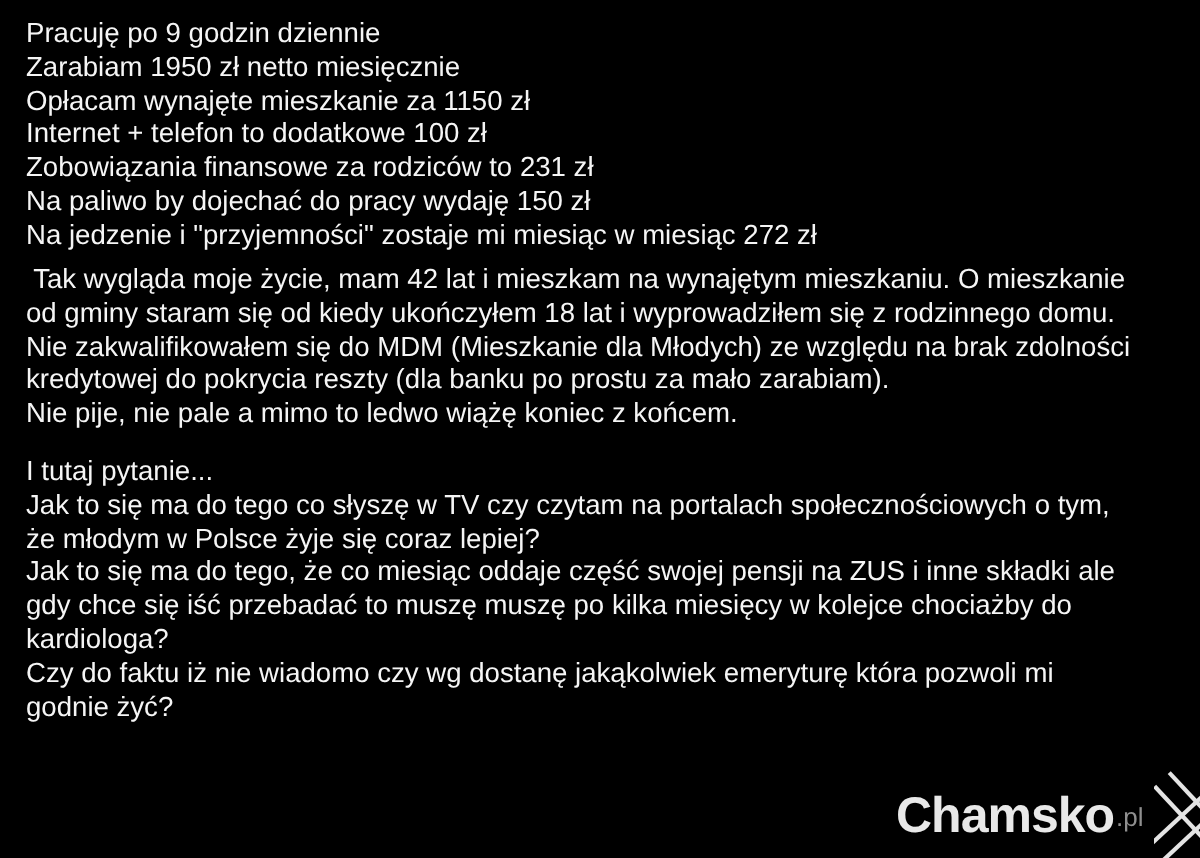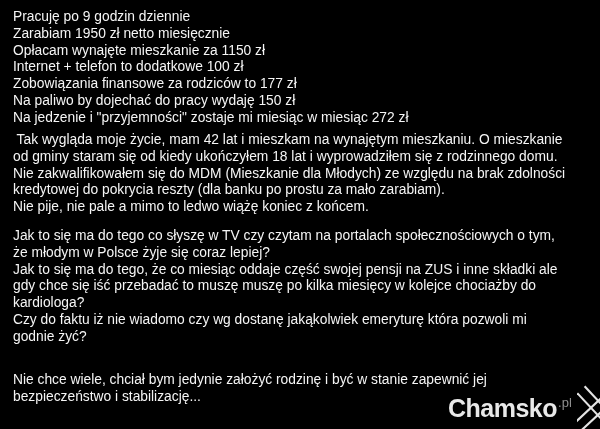--- a/index.html
+++ b/index.html
@@ -35,21 +35,21 @@
 
   .logo {
     position: absolute;
     left: 448px;
     top: 383px;
     display: flex;
     align-items: center;
   }
   .logo .wordmark {
     display: flex;
-    align-items: flex-start;
+    align-items: center;
   }
   .logo .brand {
     color: #e8e8e8;
     font-size: 25px;
     font-weight: 700;
     letter-spacing: -0.5px;
     line-height: 1;
   }
   .logo .suffix {
     color: #8f8f8f;
@@ -66,47 +66,44 @@
 </head>
 <body>
 
 <div id="canvas">
 
   <div id="para-budget" class="para">
       <div class="line">Pracuję po 9 godzin dziennie</div>
       <div class="line">Zarabiam 1950 zł netto miesięcznie</div>
       <div class="line">Opłacam wynajęte mieszkanie za 1150 zł</div>
       <div class="line">Internet + telefon to dodatkowe 100 zł</div>
-      <div class="line">Zobowiązania finansowe za rodziców to 177 zł</div>
+      <div class="line">Zobowiązania finansowe za rodziców to 231 zł</div>
       <div class="line">Na paliwo by dojechać do pracy wydaję 150 zł</div>
       <div class="line">Na jedzenie i "przyjemności" zostaje mi miesiąc w miesiąc 272 zł</div>
     </div>
 
   <div id="para-story" class="para">
       <div class="line"> Tak wygląda moje życie, mam 42 lat i mieszkam na wynajętym mieszkaniu. O mieszkanie</div>
       <div class="line">od gminy staram się od kiedy ukończyłem 18 lat i wyprowadziłem się z rodzinnego domu.</div>
       <div class="line">Nie zakwalifikowałem się do MDM (Mieszkanie dla Młodych) ze względu na brak zdolności</div>
       <div class="line">kredytowej do pokrycia reszty (dla banku po prostu za mało zarabiam).</div>
       <div class="line">Nie pije, nie pale a mimo to ledwo wiążę koniec z końcem.</div>
     </div>
 
   <div id="para-questions" class="para">
+      <div class="line">I tutaj pytanie...</div>
       <div class="line">Jak to się ma do tego co słyszę w TV czy czytam na portalach społecznościowych o tym,</div>
       <div class="line">że młodym w Polsce żyje się coraz lepiej?</div>
       <div class="line">Jak to się ma do tego, że co miesiąc oddaje część swojej pensji na ZUS i inne składki ale</div>
       <div class="line">gdy chce się iść przebadać to muszę muszę po kilka miesięcy w kolejce chociażby do</div>
       <div class="line">kardiologa?</div>
       <div class="line">Czy do faktu iż nie wiadomo czy wg dostanę jakąkolwiek emeryturę która pozwoli mi</div>
       <div class="line">godnie żyć?</div>
     </div>
 
-  <div id="para-closing" class="para">
-      <div class="line">Nie chce wiele, chciał bym jedynie założyć rodzinę i być w stanie zapewnić jej</div>
-      <div class="line">bezpieczeństwo i stabilizację...</div>
-    </div>
 
   <div class="logo">
     <span class="wordmark">
       <span class="brand">Chamsko</span>
       <span class="suffix">.pl</span>
     </span>
     <svg class="hash-icon" width="42" height="50" viewBox="0 0 42 50" aria-hidden="true">
       <g transform="rotate(47 21 25)" stroke="#e4e4e4" stroke-width="2.1" stroke-linecap="butt">
         <line x1="16" y1="-2" x2="16" y2="52"></line>
         <line x1="26" y1="-2" x2="26" y2="52"></line>

